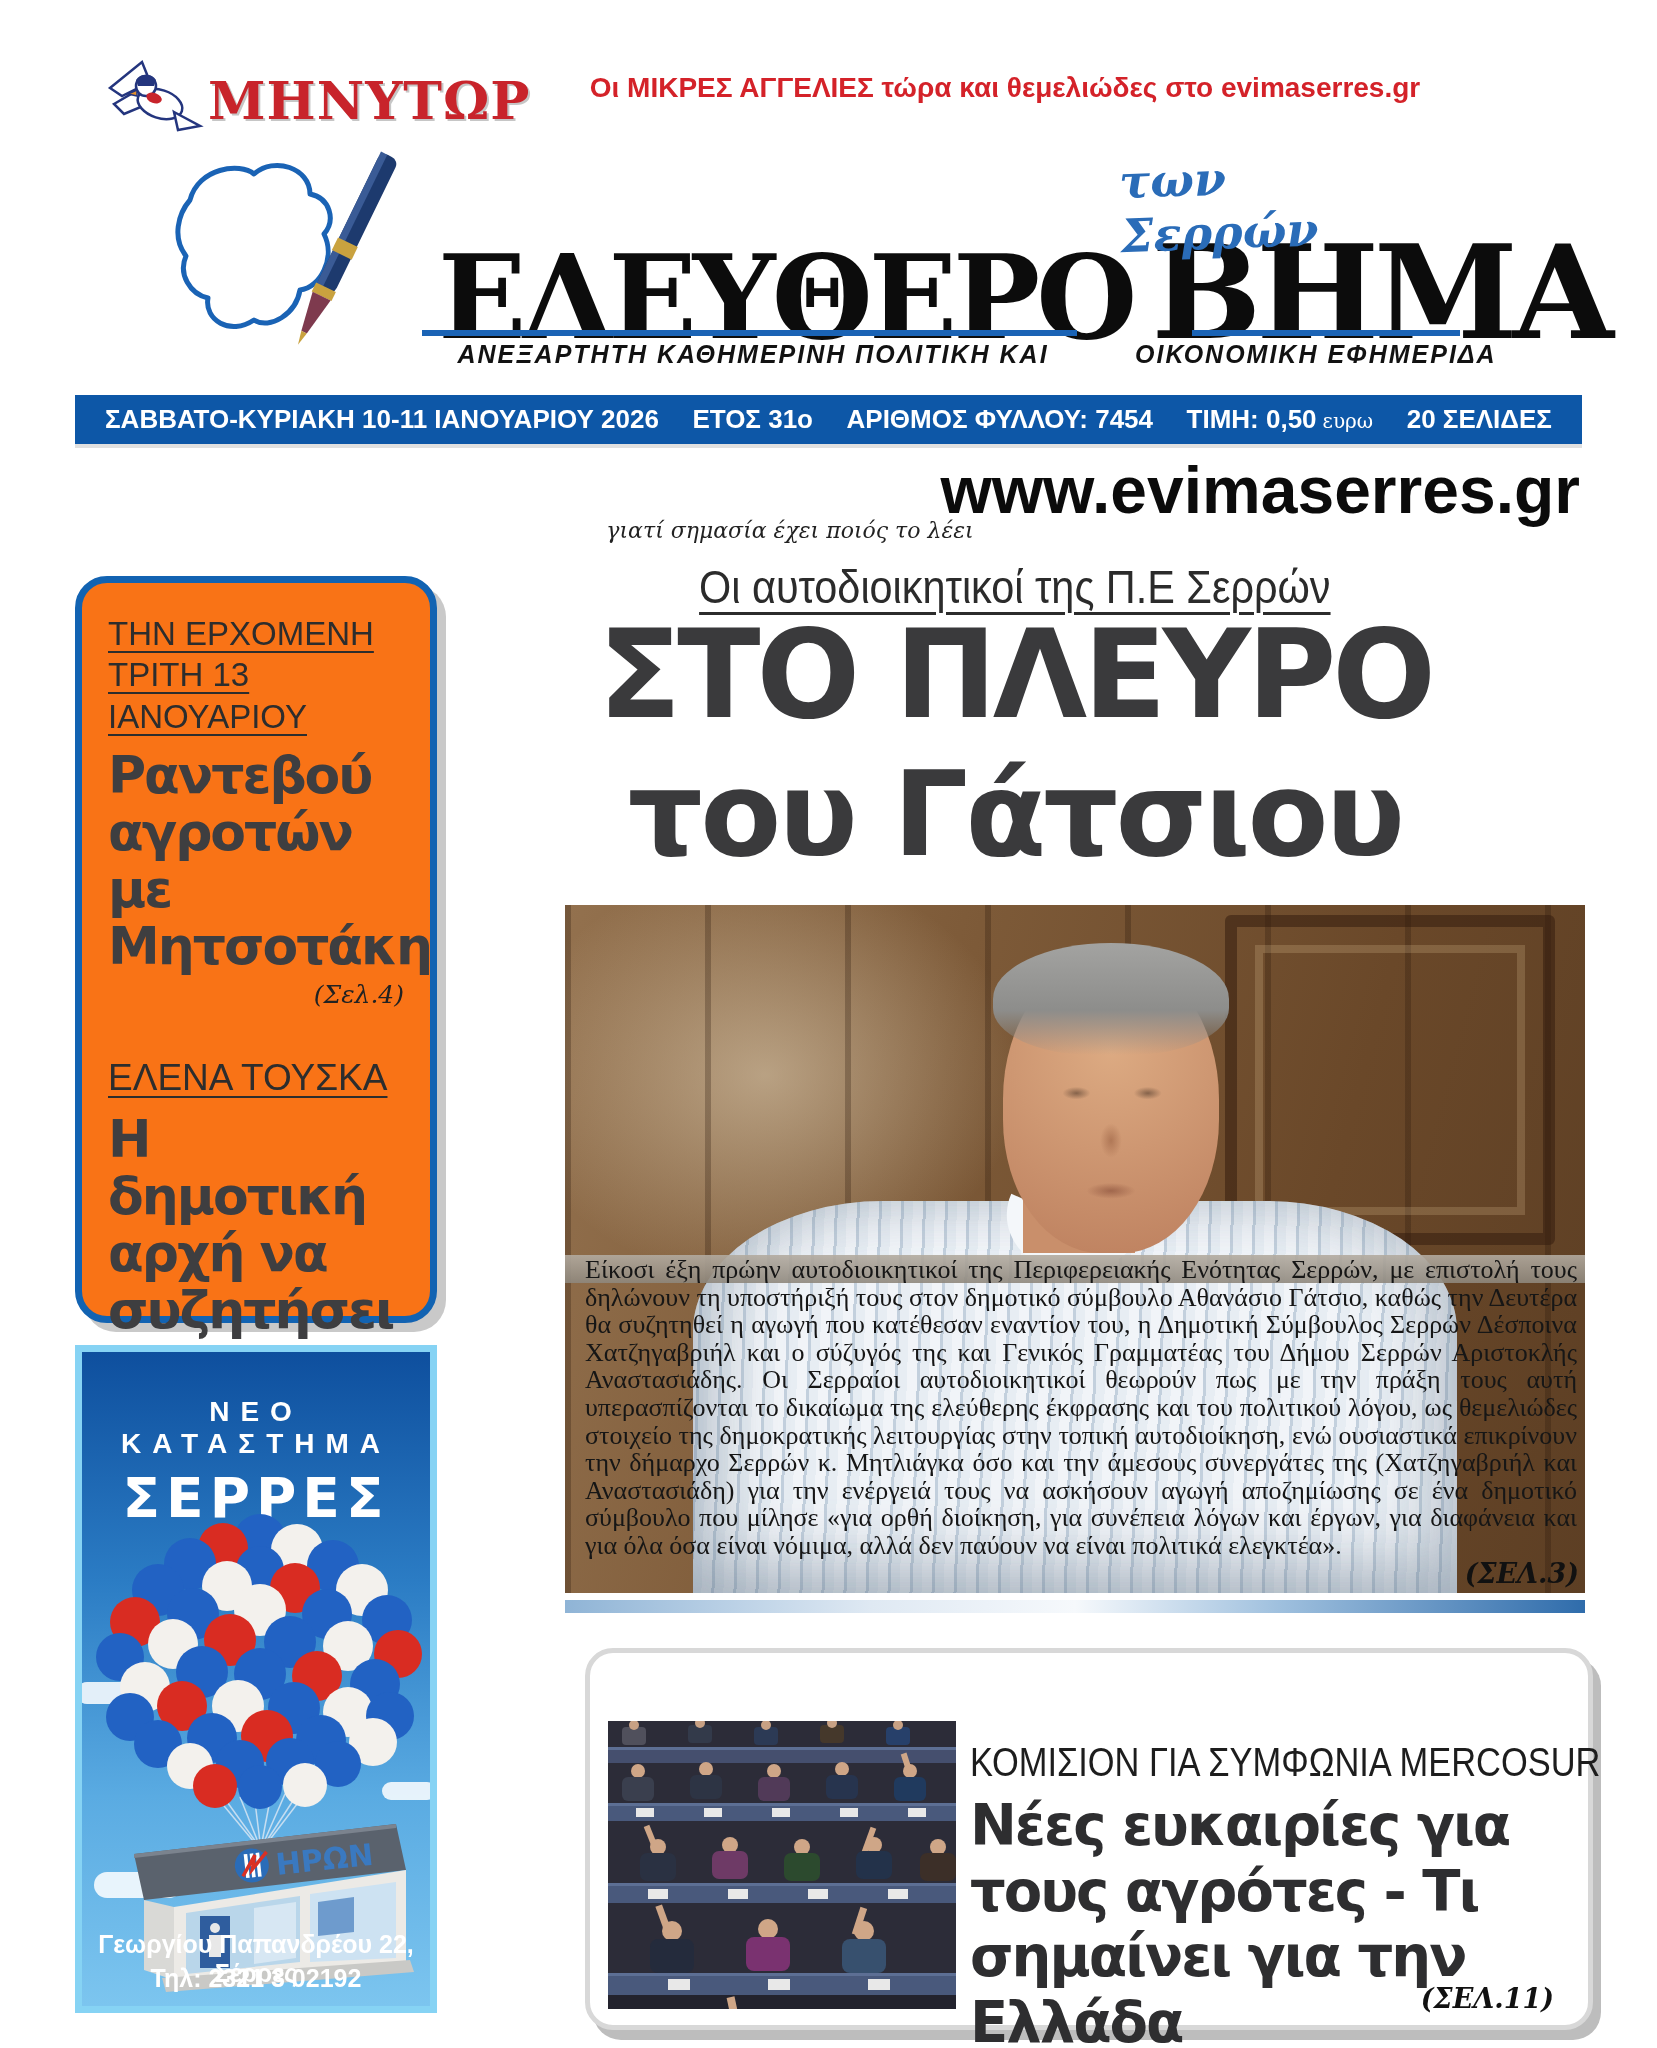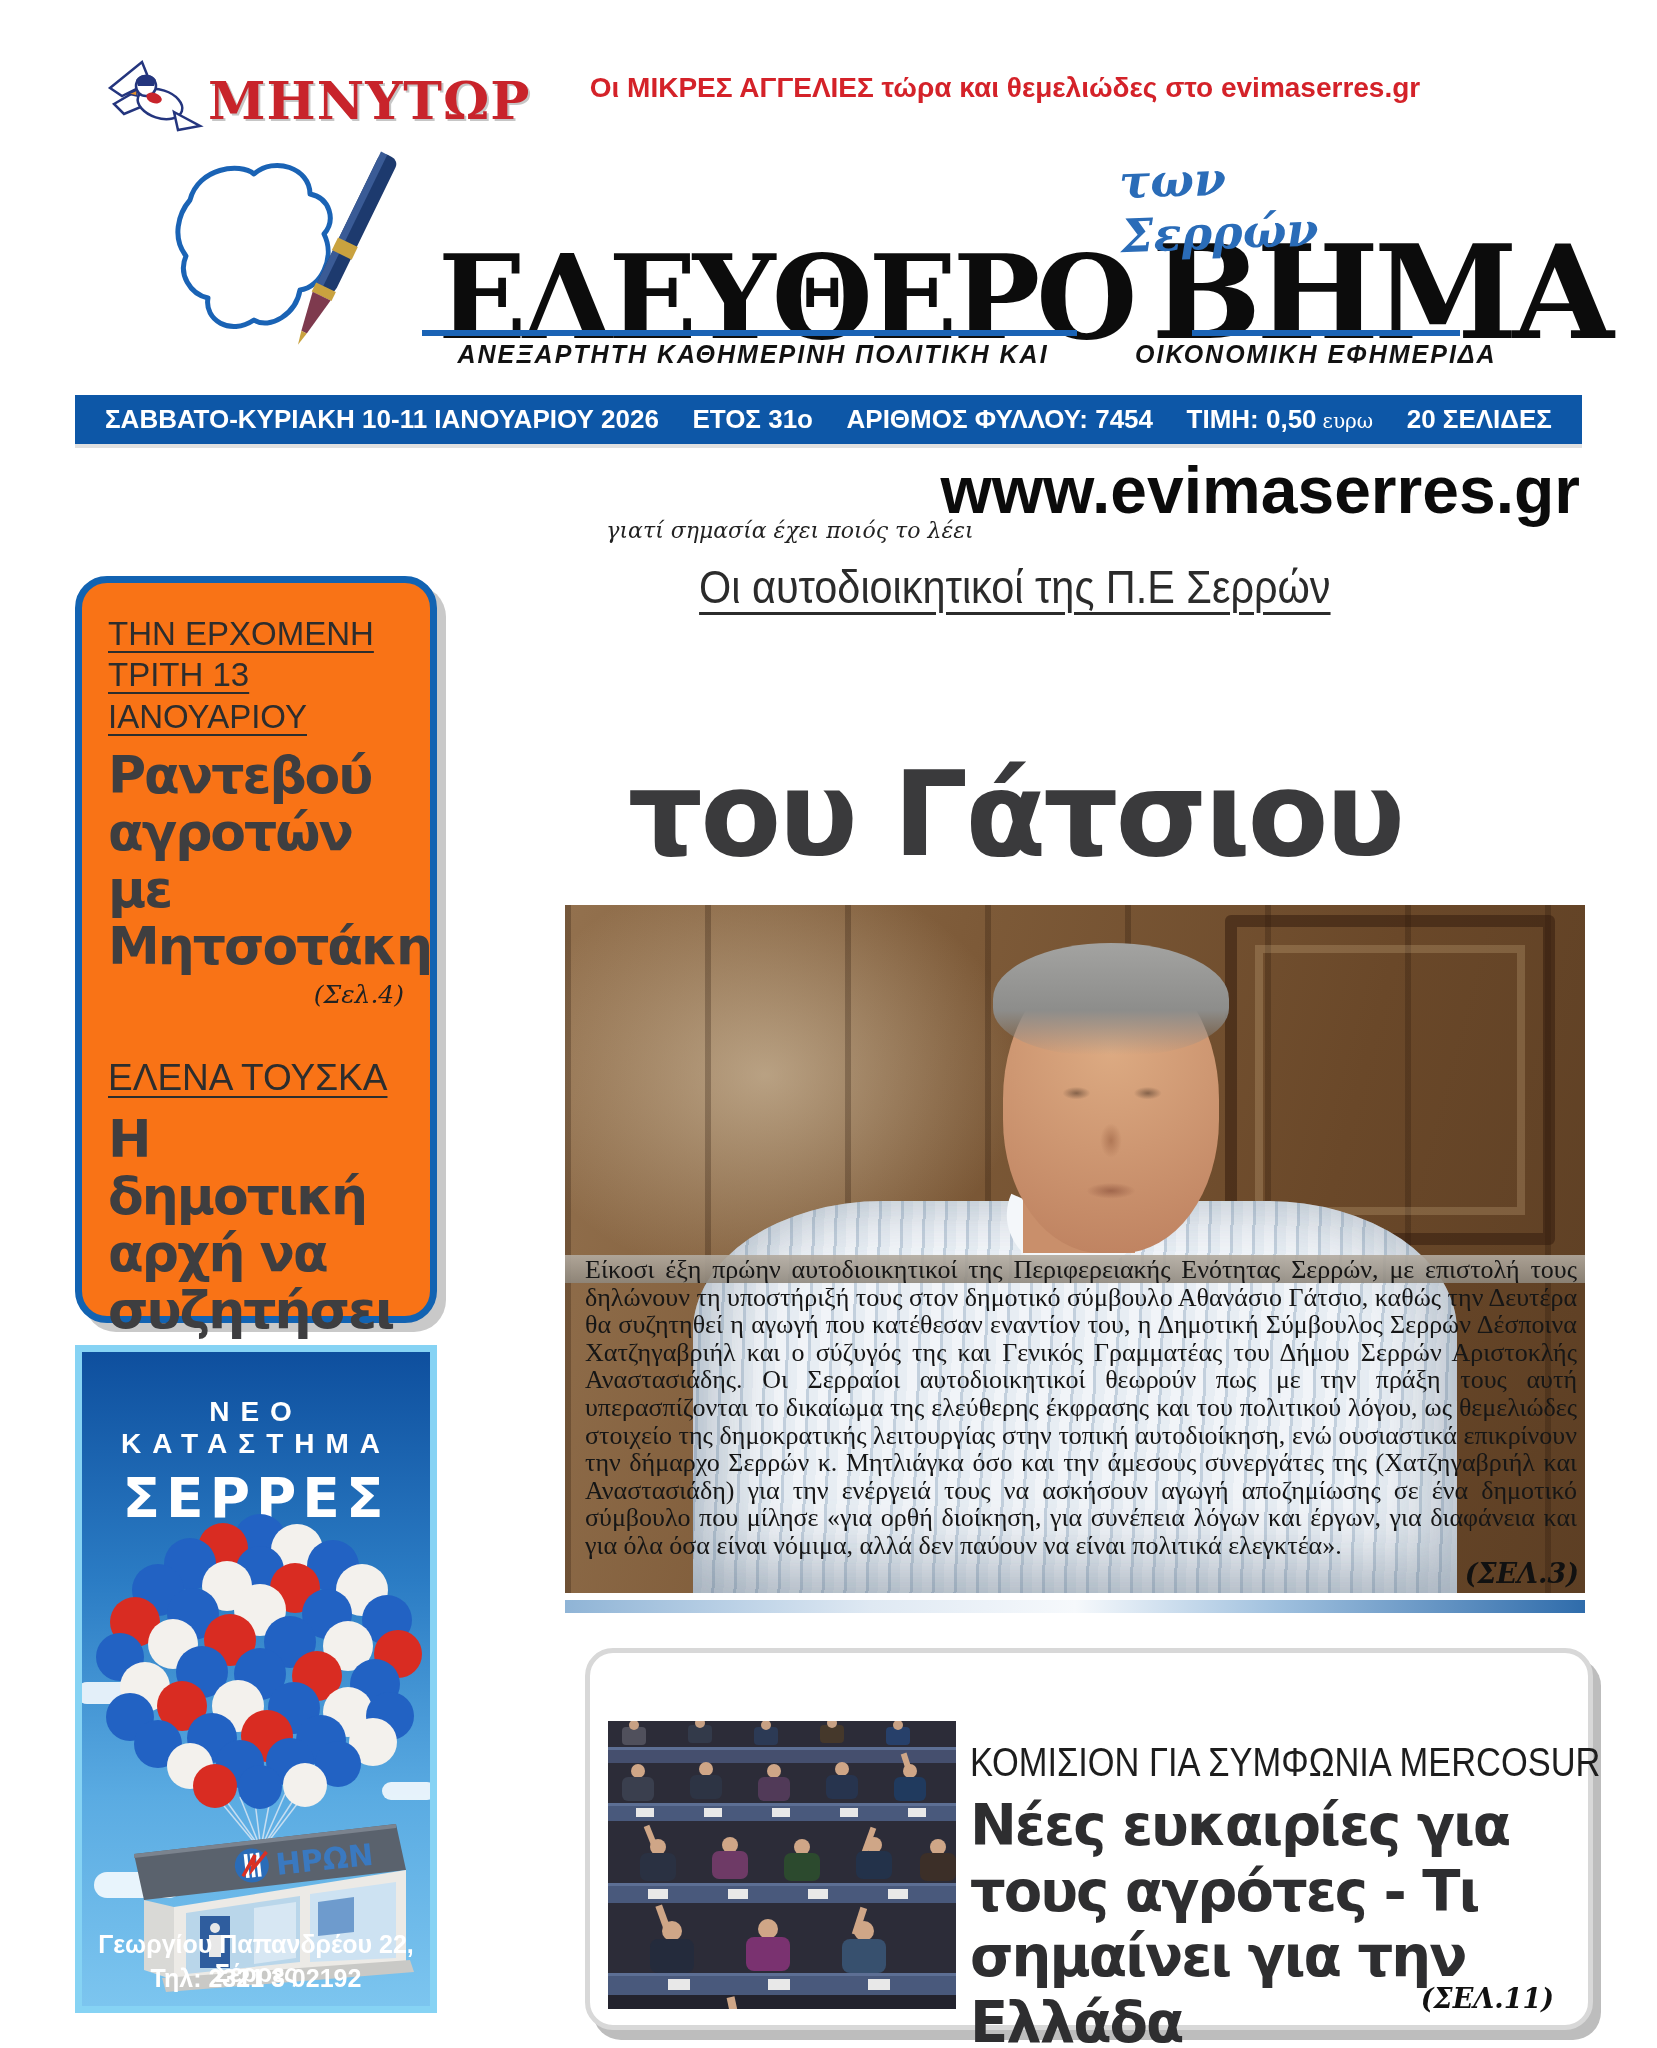--- a/index.html
+++ b/index.html
@@ -256,20 +256,21 @@
     <div class="teaser-headline">Ραντεβού αγροτών με Μητσοτάκη</div>
     <div class="teaser-ref">(Σελ.4)</div>
     <div class="teaser-kicker second">ΕΛΕΝΑ ΤΟΥΣΚΑ</div>
     <div class="teaser-headline">Η δημοτική αρχή να συζητήσει το θέμα της νεα-νικής παραβα-τικότητας</div>
     <div class="teaser-ref">(Σελ.5)</div>
   </div>
 
   <div class="lead-kicker-wrap">
     <span class="lead-kicker">Οι αυτοδιοικητικοί της Π.Ε Σερρών</span>
   </div>
+  <div class="lead-h1">ΣΤΟ ΠΛΕΥΡΟ</div>
   <div class="lead-h2">του Γάτσιου</div>
 
   <div class="lead-photo">
     <div class="photo-glow"></div>
     <div class="wood-panels"></div>
     <div class="wood-frame"></div>
     <div class="man-shirt"></div>
     <div class="man-collar-l"></div>
     <div class="man-collar-r"></div>
     <div class="man-neck"></div>

